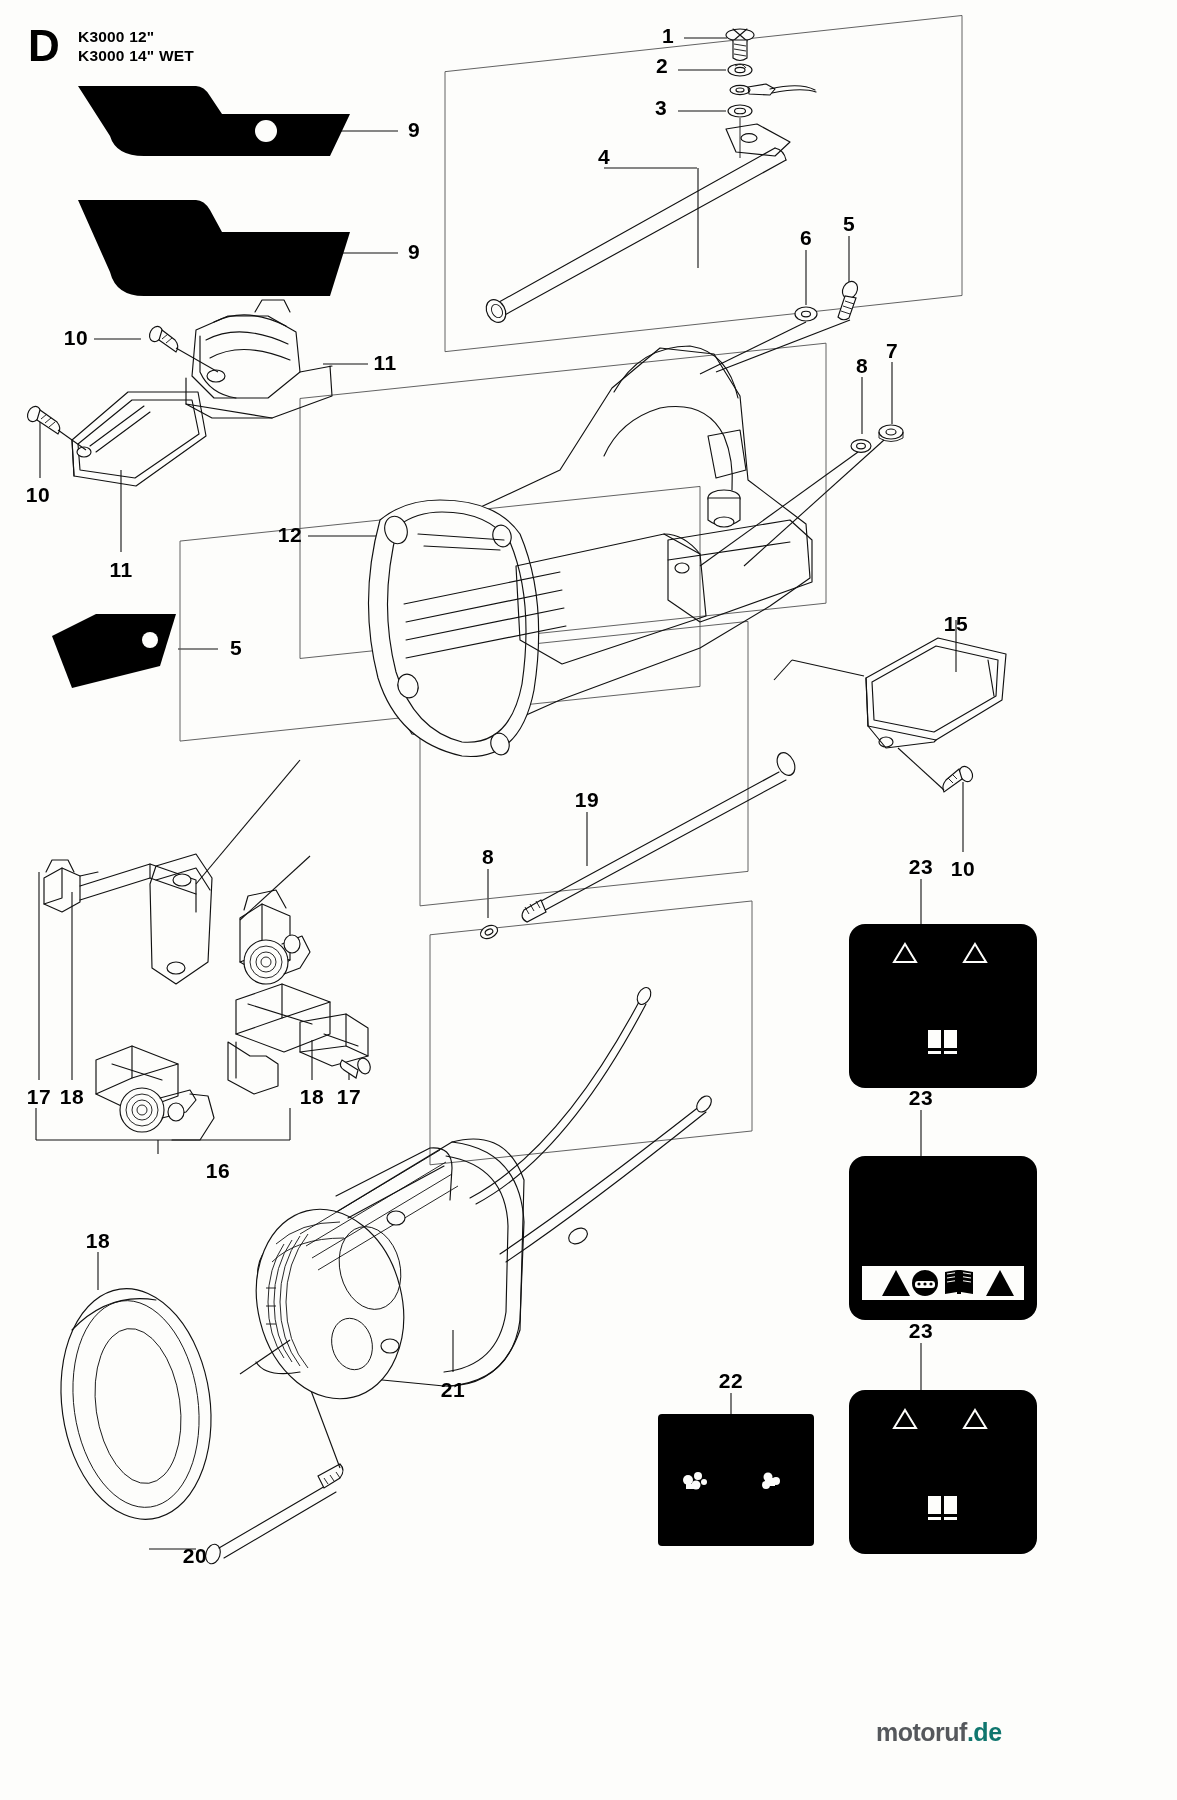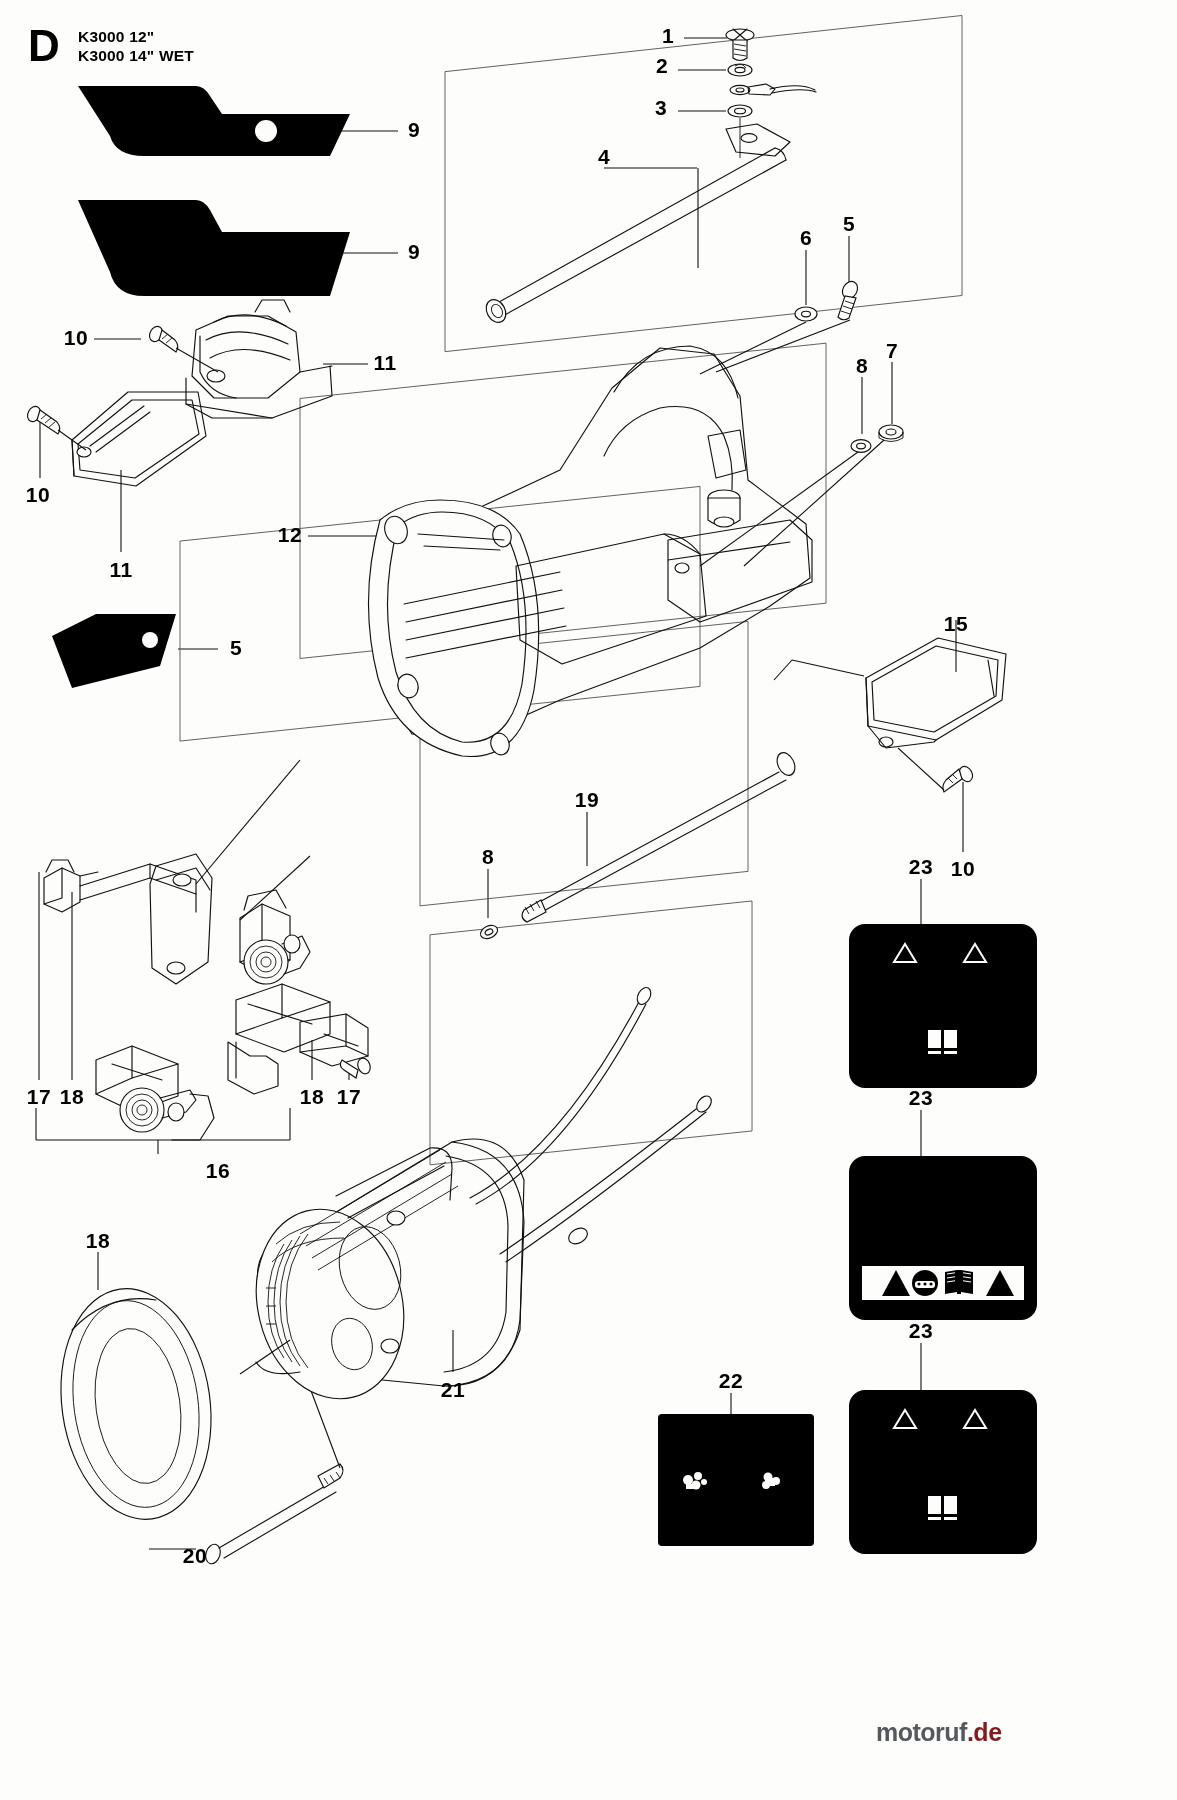--- a/index.html
+++ b/index.html
@@ -51,21 +51,21 @@
   }
   
   .watermark{
     position:absolute;
     font-size:25px;
     font-weight:bold;
     letter-spacing:-0.5px;
     color:#55585c;
     white-space:nowrap;
   }
-  .watermark .wm-de{ color:#7f1d1d; }
+  .watermark .wm-de{ color:#0f766e; }
 </style>
 </head>
 <body>
 
 <div id="sheet">
 
   <svg class="art" viewBox="0 0 1177 1800">
     <defs>
       <style>
         .ln{stroke:#111;stroke-width:1.15;fill:none;stroke-linejoin:round;stroke-linecap:round;}

